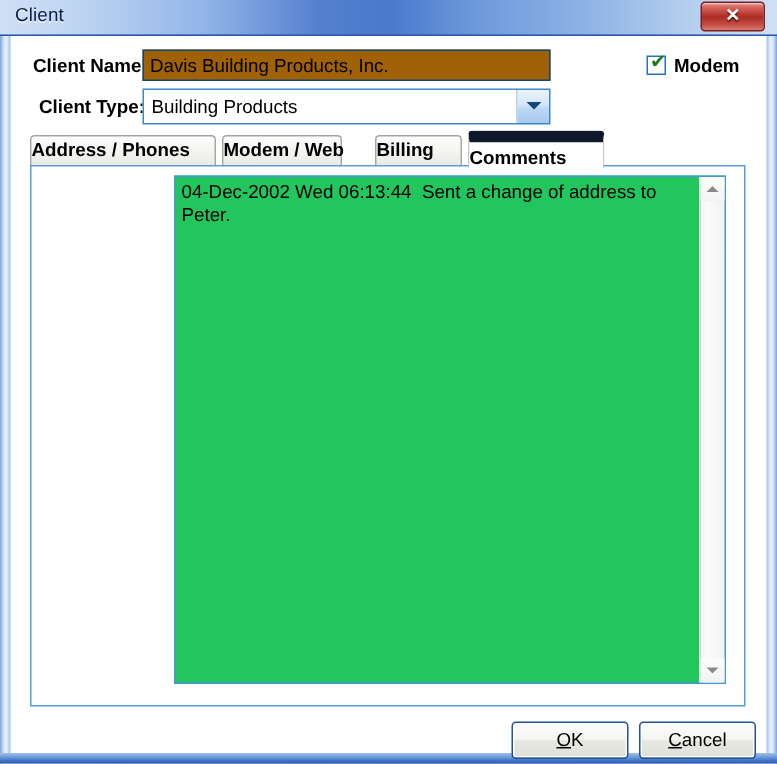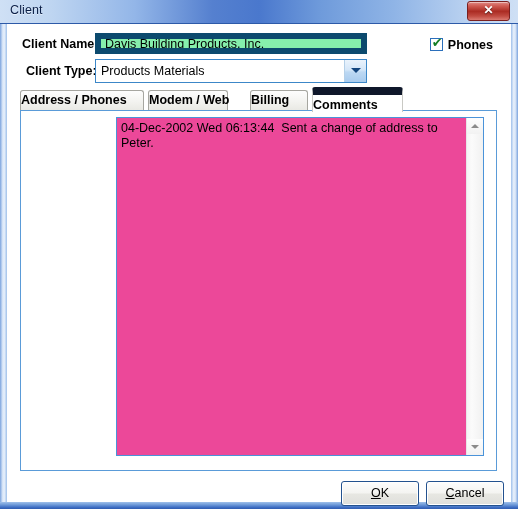--- a/index.html
+++ b/index.html
@@ -115,22 +115,22 @@
   #label-client-name { left: 15px; top: 13px; }
   #label-client-type { left: 19px; top: 40px; }
 
   #client-name-input {
     position: absolute;
     left: 88px;
     top: 9px;
     width: 272px;
     height: 21px;
     box-sizing: border-box;
-    border: 6px solid #0c4a6e;
-    background: #86efac;
+    border: 1px solid #0c4a6e;
+    background: #a16207;
     font-family: "Liberation Sans", sans-serif;
     font-size: 12.5px;
     color: #000000;
     padding: 1px 0 0 4px;
     outline: none;
   }
 
   #client-type-combo {
     position: absolute;
     left: 88px;
@@ -281,21 +281,21 @@
 
   
   #comments-box {
     position: absolute;
     left: 95px;
     top: 6px;
     width: 368px;
     height: 339px;
     box-sizing: border-box;
     border: 1px solid #4a93d9;
-    background: #ec4899;
+    background: #22c55e;
   }
   #comments-text {
     position: absolute;
     left: 4px;
     top: 3px;
     right: 18px;
     font-size: 12.5px;
     color: #000000;
     line-height: 15px;
     white-space: pre-wrap;
@@ -376,30 +376,30 @@
   <div id="frame-right"></div>
   <div id="frame-bottom"></div>
 
   <div id="client-area">
 
     <div class="form-label" id="label-client-name">Client Name:</div>
     <input id="client-name-input" type="text" value="Davis Building Products, Inc." style="">
 
     <div class="form-label" id="label-client-type">Client Type:</div>
     <div id="client-type-combo">
-      <div id="client-type-value">Products Materials</div>
+      <div id="client-type-value">Building Products</div>
       <div id="client-type-arrow">
         <div class="chev"></div>
       </div>
     </div>
 
     <div id="active-group">
       <span id="active-checkbox">
         <span class="tick">✔</span>
-      </span><span id="active-label">Phones</span>
+      </span><span id="active-label">Modem</span>
     </div>
 
     <div id="tabstrip">
       <div class="tab" id="tab-0">Address / Phones</div>
       <div class="tab" id="tab-1">Modem / Web</div>
       <div class="tab" id="tab-2">Billing</div>
       <div class="tab selected" id="tab-3">Comments</div>
     </div>
 
     <div id="tabpage">

